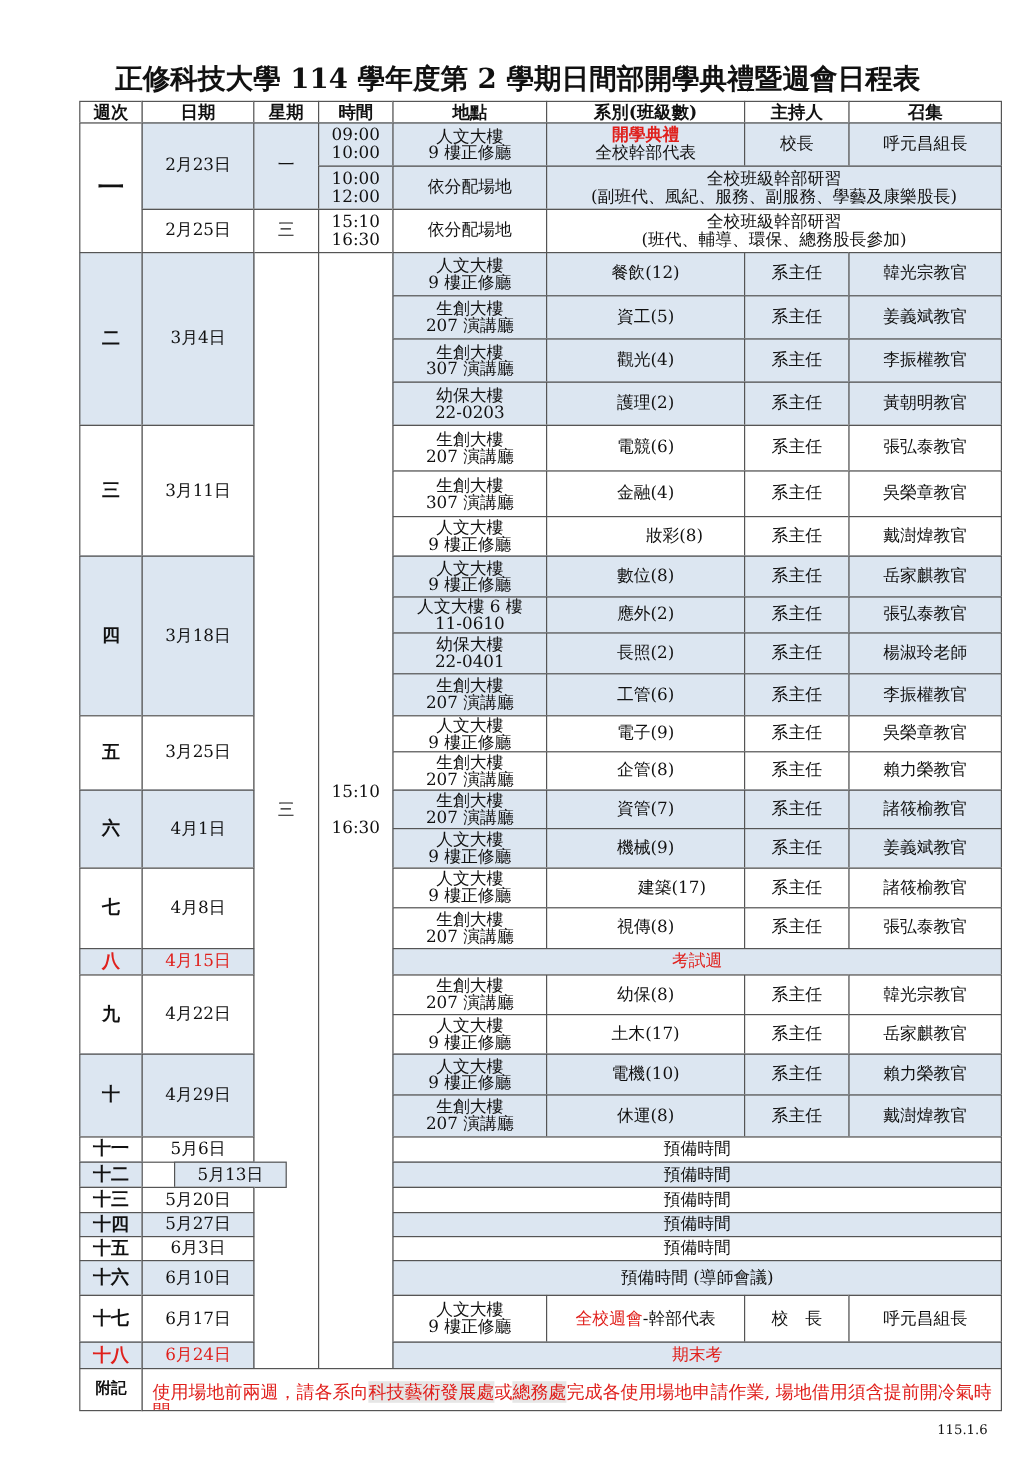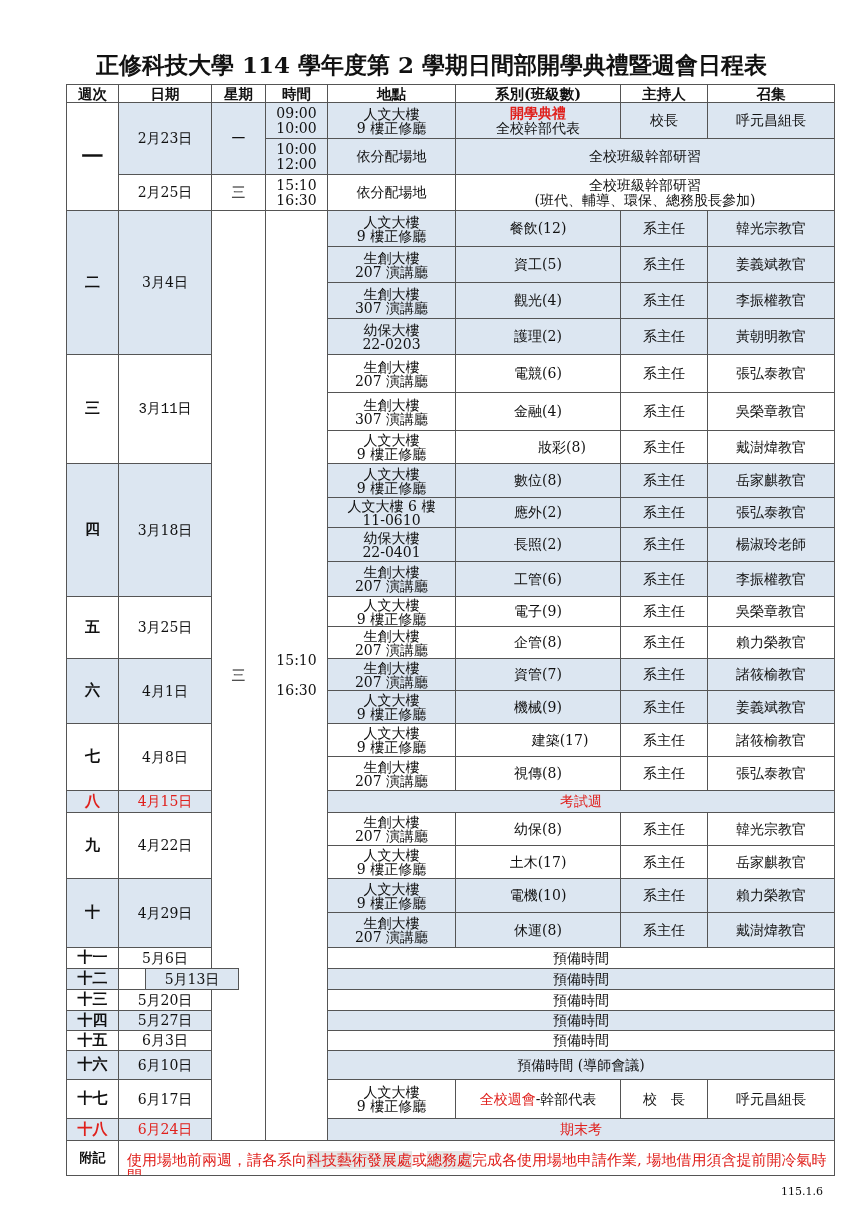--- a/index.html
+++ b/index.html
@@ -56,20 +56,21 @@
 <div class="cell blue" style="left:620px;top:102px;width:88px;height:37px;">校長</div>
 <div class="cell blue" style="left:707px;top:102px;width:128px;height:37px;">呼元昌組長</div>
 
 <div class="cell blue" style="left:265px;top:138px;width:63px;height:37px;">
   <span>10:00</span>
   <span>12:00</span>
 </div>
 <div class="cell blue" style="left:327px;top:138px;width:129px;height:37px;">依分配場地</div>
 <div class="cell blue" style="left:455px;top:138px;width:380px;height:37px;">
   <span>全校班級幹部研習</span>
+  <span>(副班代、風紀、服務、副服務、學藝及康樂股長)</span>
 </div>
 
 <div class="cell white" style="left:118px;top:174px;width:94px;height:37px;">2月25日</div>
 <div class="cell white" style="left:211px;top:174px;width:55px;height:37px;">三</div>
 <div class="cell white" style="left:265px;top:174px;width:63px;height:37px;">
   <span>15:10</span>
   <span>16:30</span>
 </div>
 <div class="cell white" style="left:327px;top:174px;width:129px;height:37px;">依分配場地</div>
 <div class="cell white" style="left:455px;top:174px;width:380px;height:37px;">
@@ -108,21 +109,21 @@
     <div class="cell blue" style="left: 620px; top: 282px; width: 88px; height: 37px;">系主任</div>
     <div class="cell blue" style="left: 707px; top: 282px; width: 128px; height: 37px;">李振權教官</div>
     <div class="cell loc blue" style="left: 327px; top: 318px; width: 129px; height: 37px;">
       <span>幼保大樓</span>
       <span>22-0203</span>
     </div>
     <div class="cell blue" style="left: 455px; top: 318px; width: 166px; height: 37px;">護理(2)</div>
     <div class="cell blue" style="left: 620px; top: 318px; width: 88px; height: 37px;">系主任</div>
     <div class="cell blue" style="left: 707px; top: 318px; width: 128px; height: 37px;">黃朝明教官</div>
     <div class="cell wk white" style="left: 66px; top: 354px; width: 53px; height: 110px;">三</div>
-    <div class="cell white" style="left: 118px; top: 354px; width: 94px; height: 110px; font-family: Liberation Mono, monospace;">3月11日</div>
+    <div class="cell white" style="left: 118px; top: 354px; width: 94px; height: 110px;">3月11日</div>
     <div class="cell loc white" style="left: 327px; top: 354px; width: 129px; height: 39px;">
       <span>生創大樓</span>
       <span>207 演講廳</span>
     </div>
     <div class="cell white" style="left: 455px; top: 354px; width: 166px; height: 39px;">電競(6)</div>
     <div class="cell white" style="left: 620px; top: 354px; width: 88px; height: 39px;">系主任</div>
     <div class="cell white" style="left: 707px; top: 354px; width: 128px; height: 39px;">張弘泰教官</div>
     <div class="cell loc white" style="left: 327px; top: 392px; width: 129px; height: 39px;">
       <span>生創大樓</span>
       <span>307 演講廳</span>

